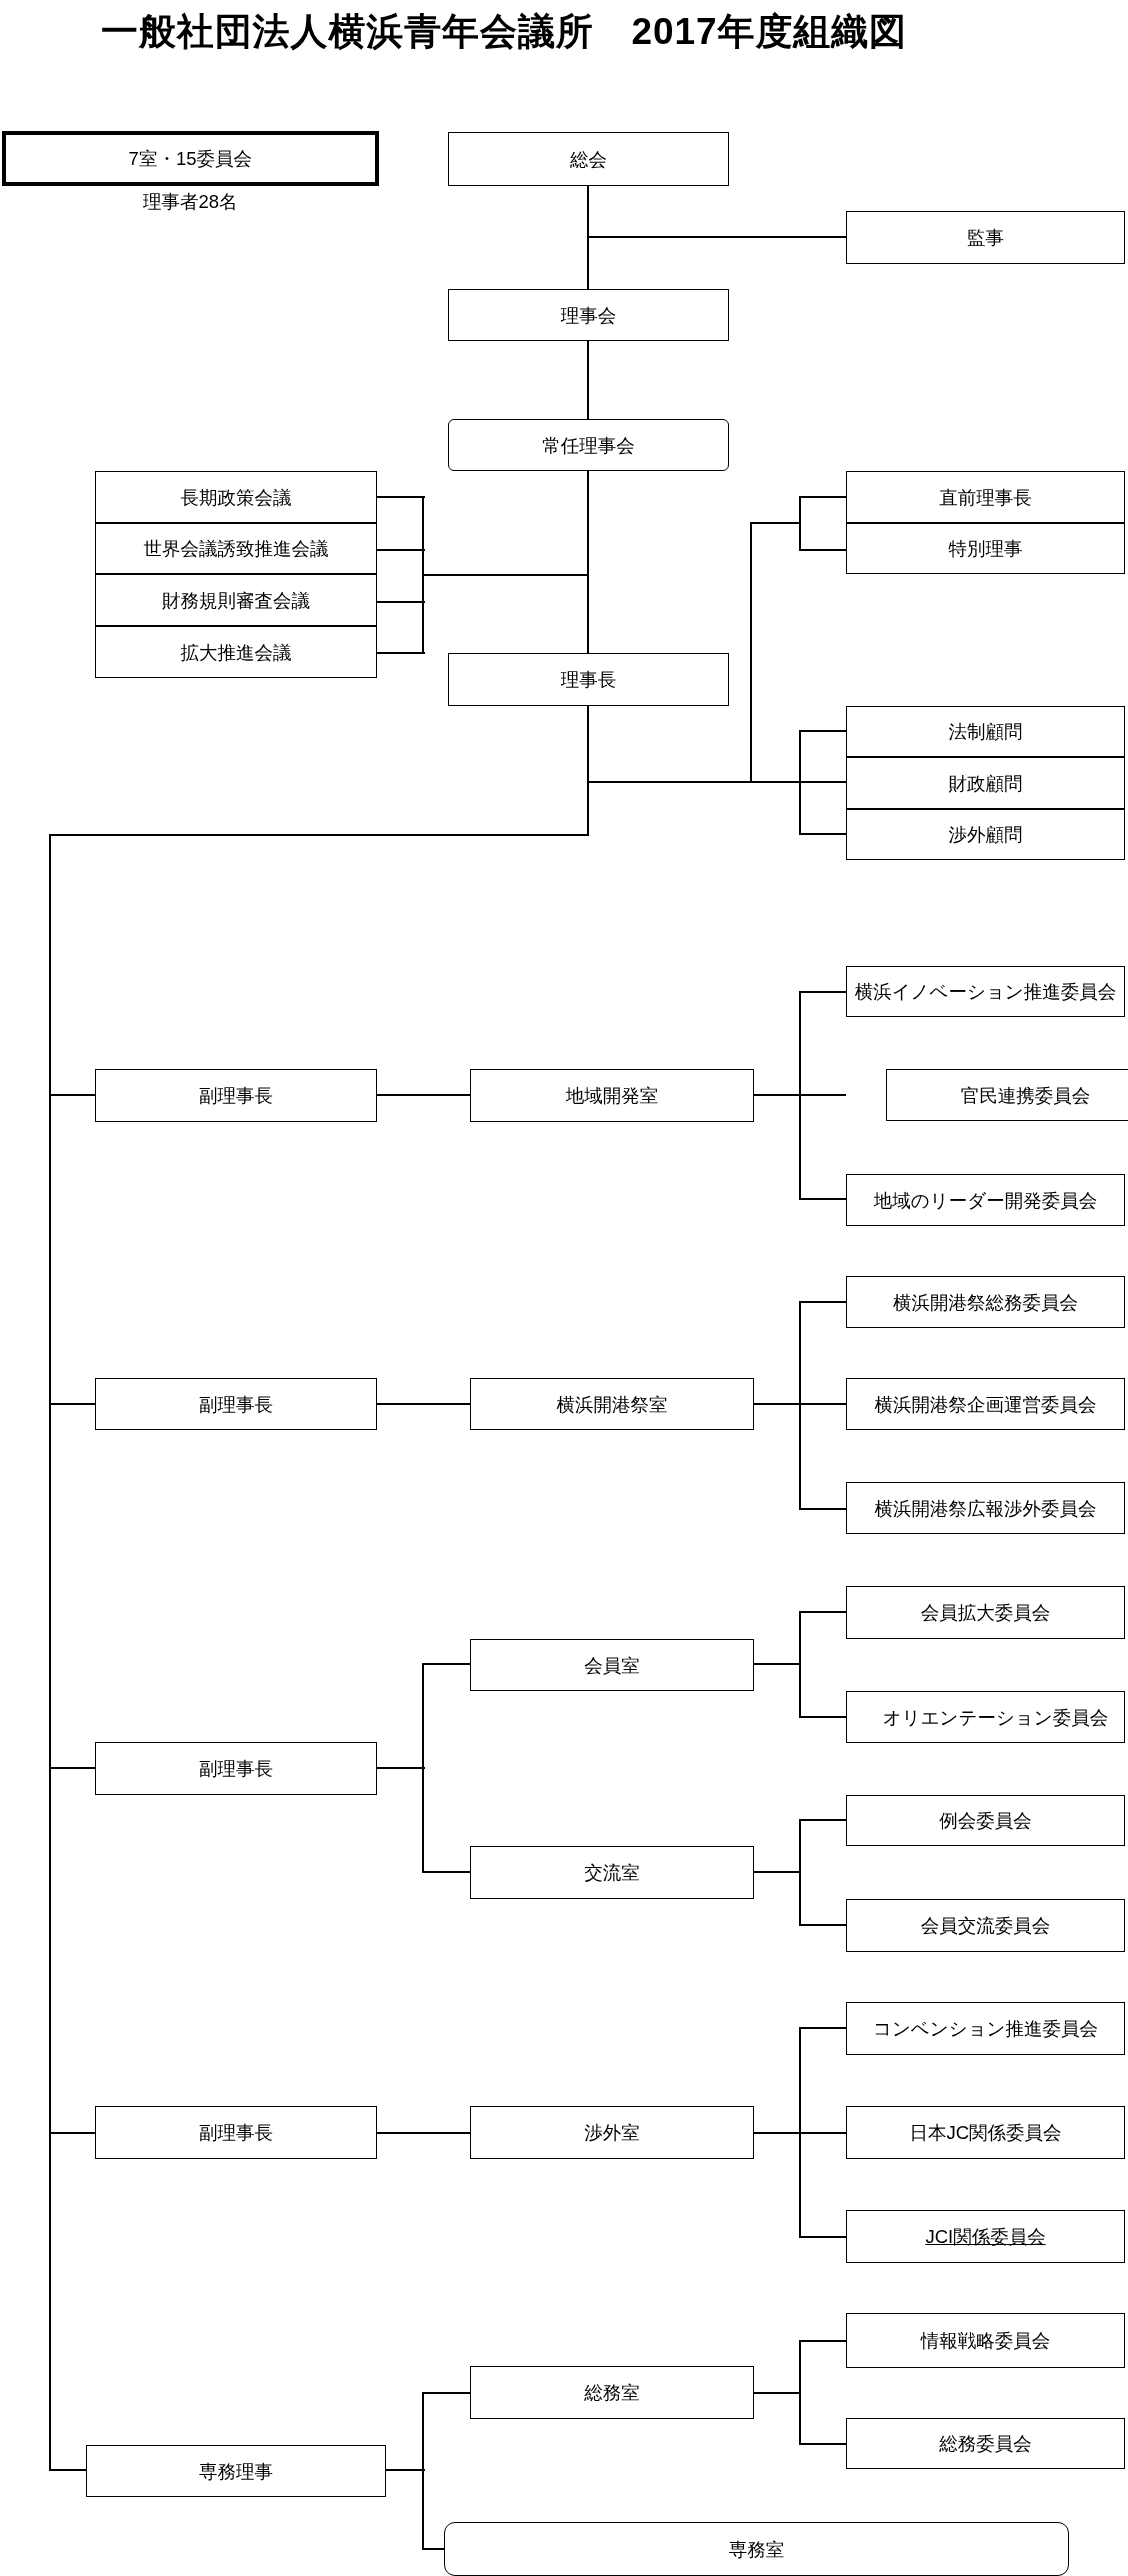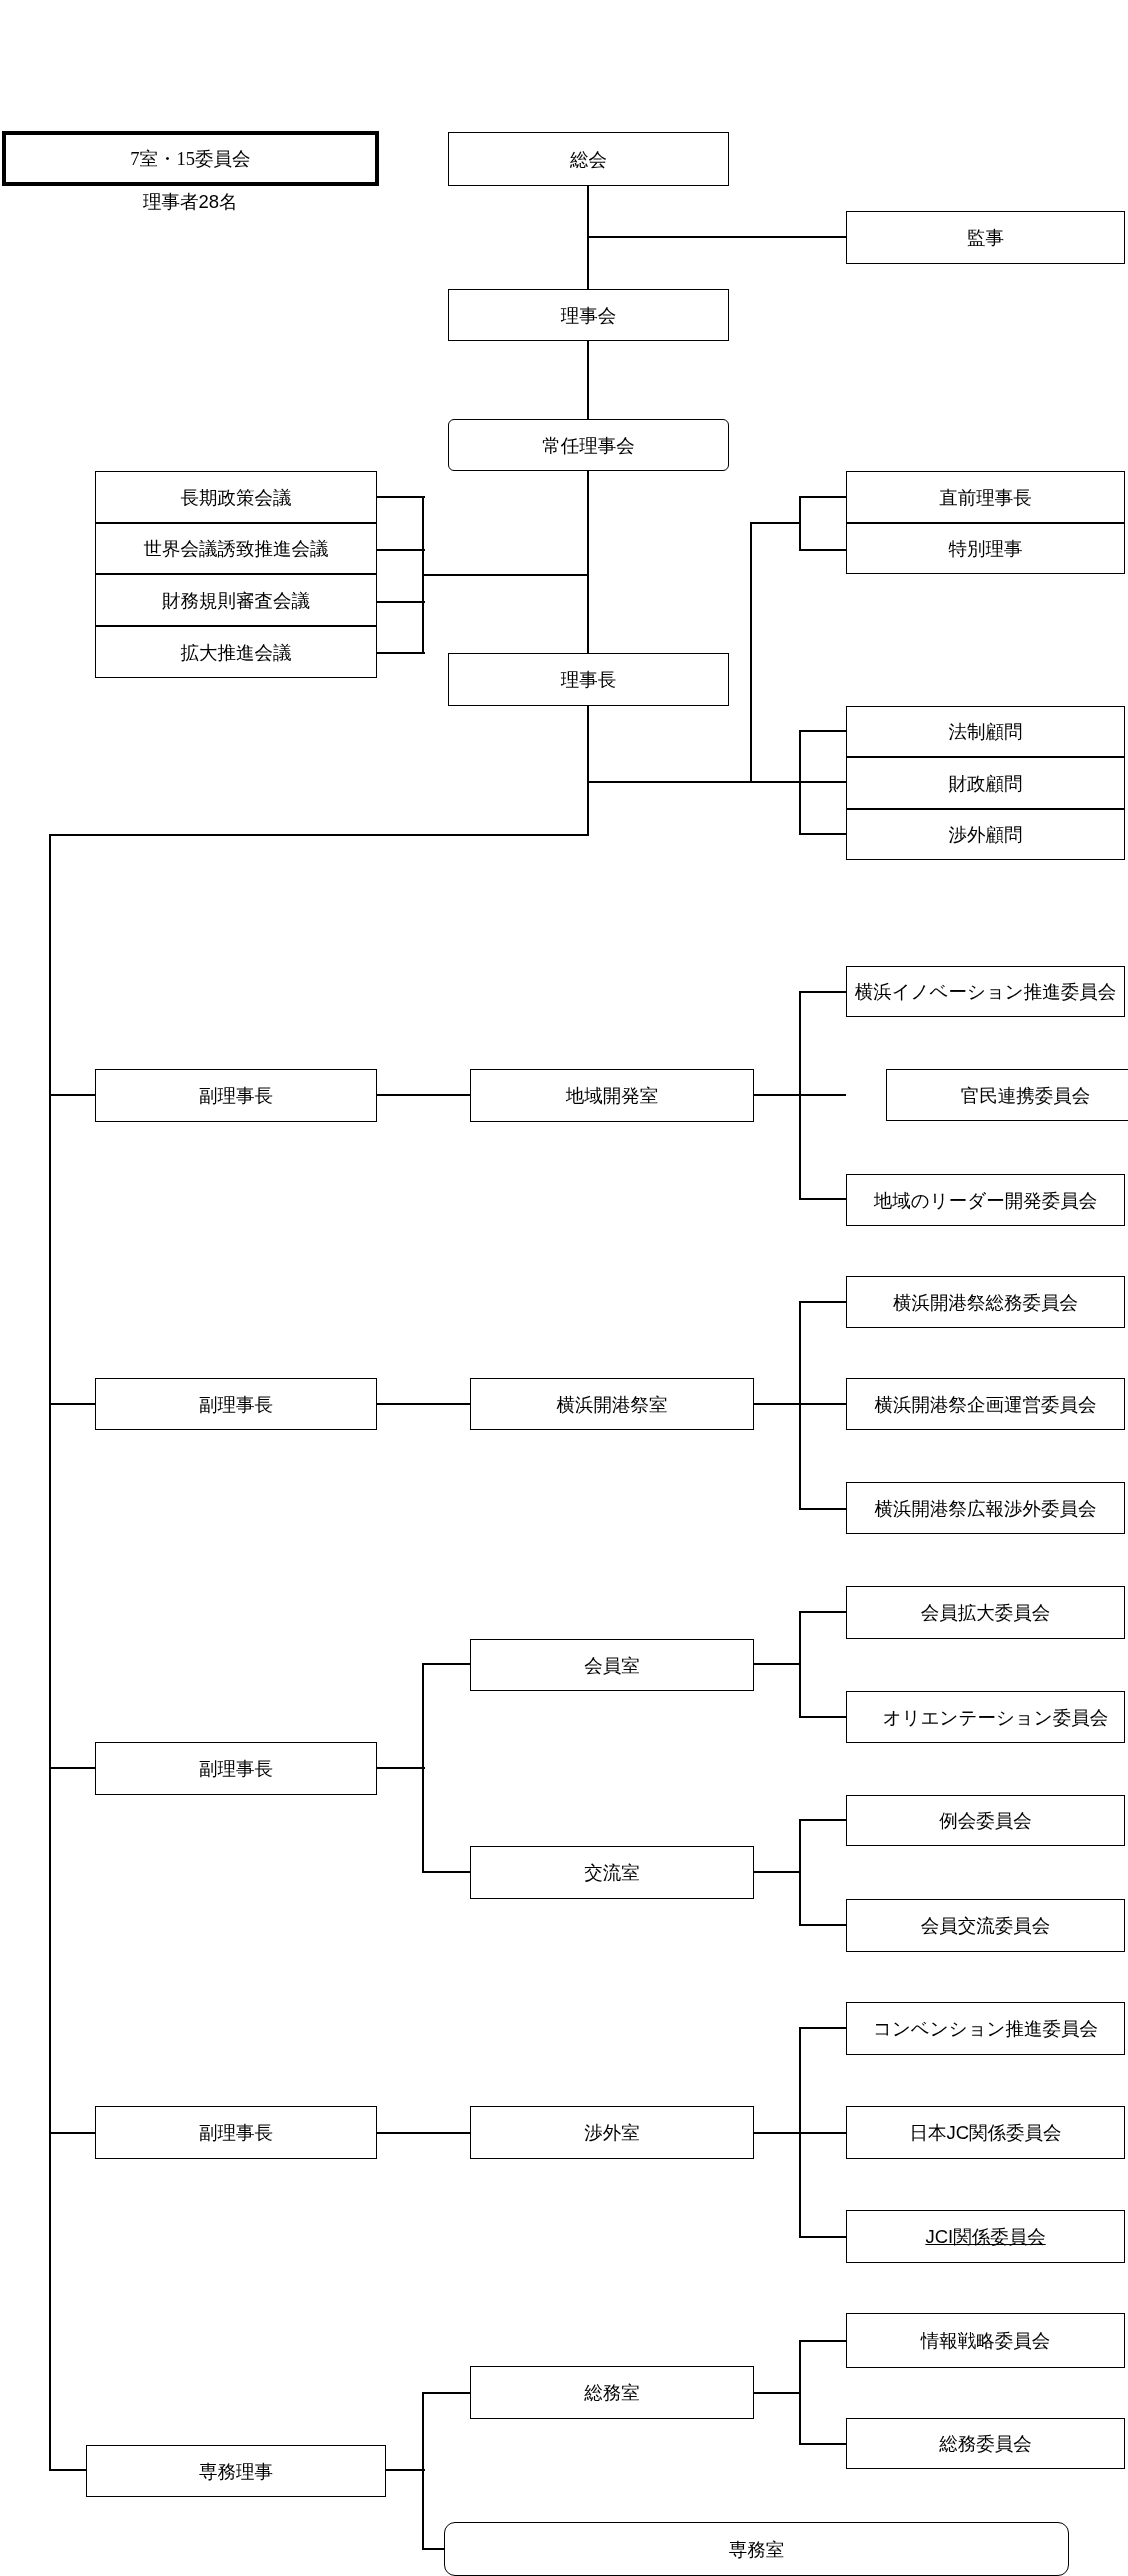--- a/index.html
+++ b/index.html
@@ -30,39 +30,39 @@
     align-items: center;
     justify-content: center;
     font-size: 18.5px;
     color: #000000;
     white-space: nowrap;
     z-index: 2;
   }
   .node.thick {
     border-width: 4.4px;
     z-index: 3;
-    font-family: Liberation Serif, serif;
   }
   .caption {
     position: absolute;
     font-size: 18.5px;
     color: #000000;
     text-align: center;
     z-index: 2;
   }
   .line {
     position: absolute;
     background: #000000;
     z-index: 1;
   }
 </style>
 </head>
 <body>
 
 <div id="canvas">
+  <div id="chart-title">一般社団法人横浜青年会議所　2017年度組織図</div>
   <div id="legend-caption" class="caption" style="left: 1.8px; top: 189px; width: 377px;">理事者28名</div>
   <div id="nodes-layer">
       <div class="node thick" style="left: 1.8px; top: 131px; width: 377px; height: 55px;">7室・15委員会</div>
       <div class="node" style="left: 448px; top: 132px; width: 281px; height: 54px;">総会</div>
       <div class="node" style="left: 846px; top: 211px; width: 279px; height: 53px;">監事</div>
       <div class="node" style="left: 448px; top: 289px; width: 281px; height: 52px;">理事会</div>
       <div class="node" style="left: 448px; top: 419px; width: 281px; height: 52px; border-radius: 6px;">常任理事会</div>
       <div class="node" style="left: 95px; top: 471px; width: 282px; height: 52px;">長期政策会議</div>
       <div class="node" style="left: 95px; top: 523px; width: 282px; height: 51px;">世界会議誘致推進会議</div>
       <div class="node" style="left: 95px; top: 574px; width: 282px; height: 52px;">財務規則審査会議</div>

